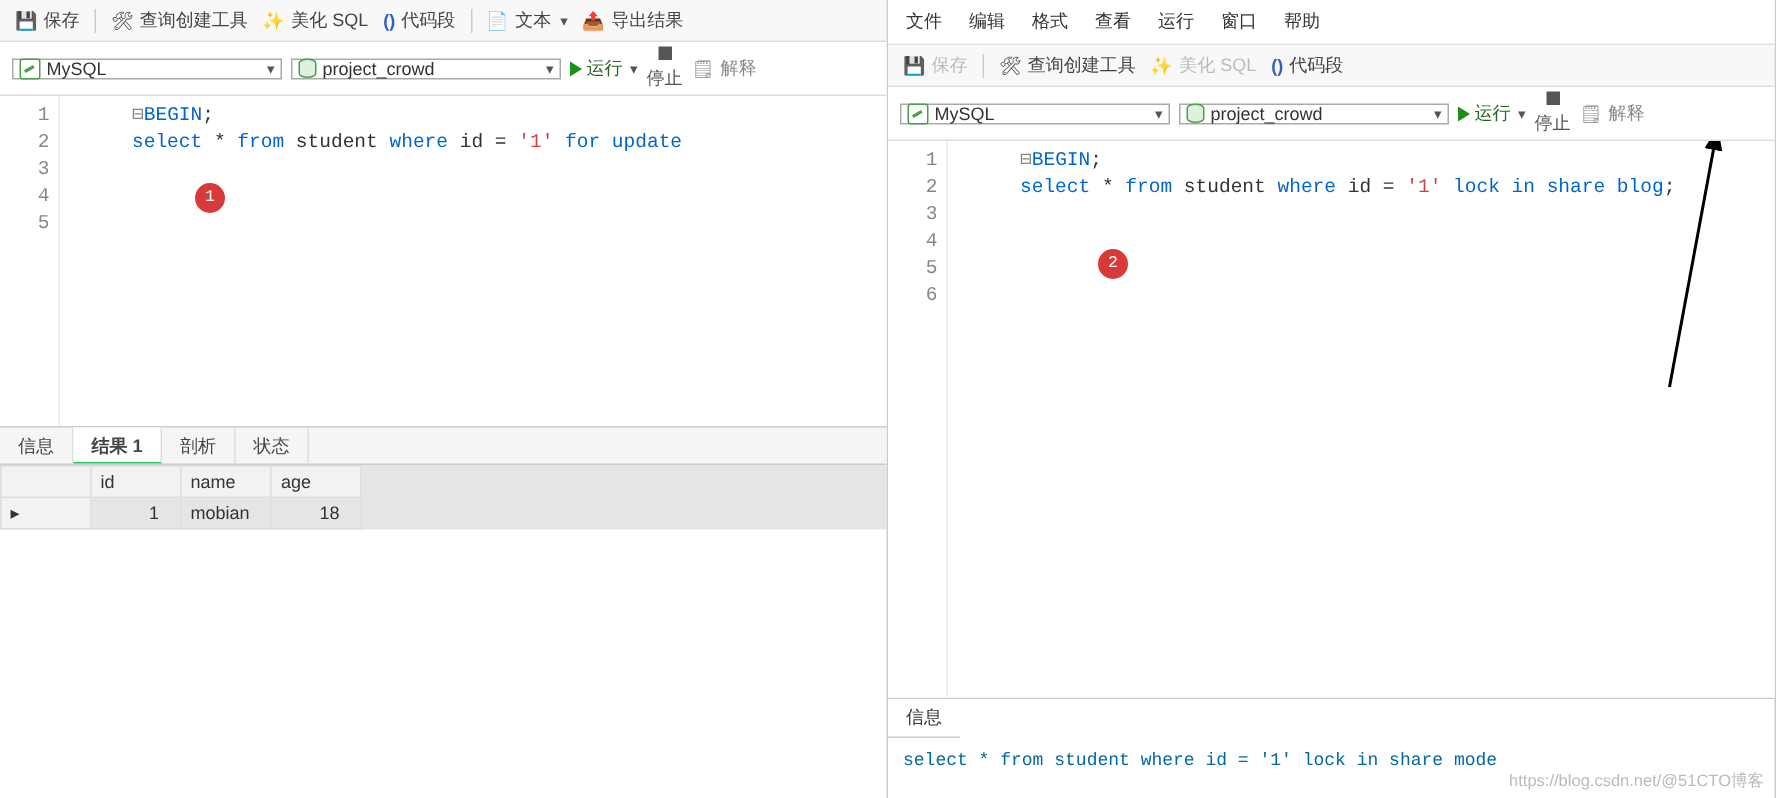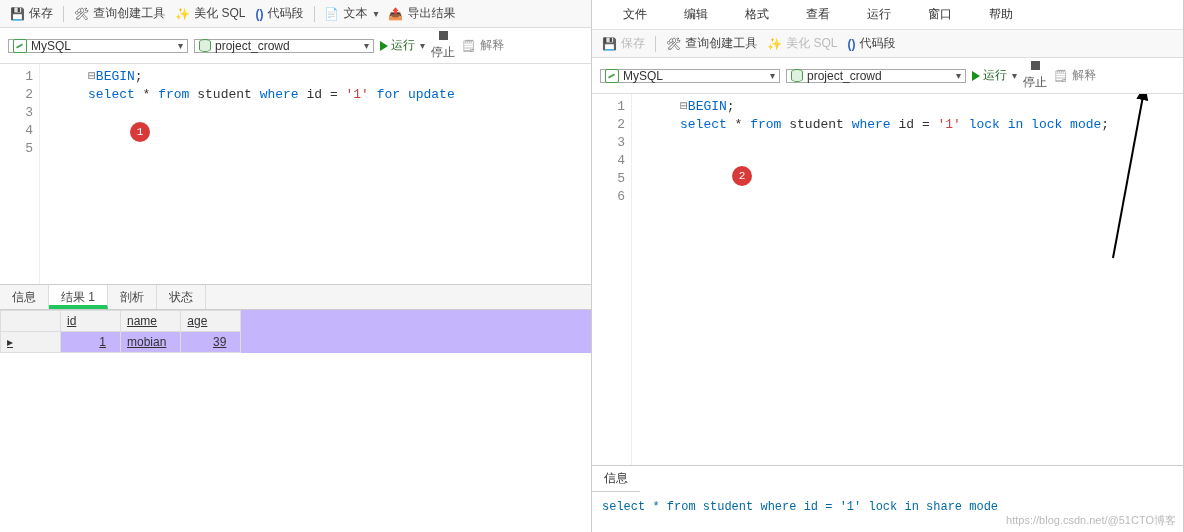--- a/index.html
+++ b/index.html
@@ -21,21 +21,21 @@
     position: relative;
   }
   .pane:last-child { border-right: none; }
   .menu-bar {
     display: flex;
     gap: 18px;
     padding: 6px 12px;
     background: #fff;
     border-bottom: 1px solid #e0e0e0;
   }
-  .menu-item { cursor: pointer; margin-left: 19px; }
+  .menu-item { cursor: pointer; }
   .toolbar-a {
     display: flex;
     align-items: center;
     gap: 10px;
     padding: 4px 10px;
     background: #f8f8f8;
     border-bottom: 1px solid #ddd;
     height: 28px;
   }
   .toolbar-a .tb-btn {
@@ -129,25 +129,24 @@
     border-bottom: 1px solid #ccc;
     background: #f5f5f5;
     height: 26px;
   }
   .tab {
     padding: 4px 12px;
     cursor:pointer;
     border-right:1px solid #ddd;
     color:#444;
   }
-  .tab.active { background:#fff; border-bottom:4px solid #22c55e; }
+  .tab.active { background:#fff; border-bottom:1px solid #22c55e;font-weight:bold; }
   .results-area {
     flex: 0 0 auto;
-    background: #c4b5fd;
-    text-decoration: underline;
+    background: #e5e5e5;
   }
   .data-table {
     width: auto;
     border-collapse: collapse;
     font-size: 12px;
   }
   .data-table th, .data-table td {
     border: 1px solid #ddd;
     padding: 3px 14px 3px 6px;
     text-align: left;
@@ -282,21 +281,21 @@
           <tr>
         <th class="row-handle"></th>
         <th>id</th>
         <th>name</th>
         <th>age</th>
       </tr>
       <tr>
         <td class="row-handle">▸</td>
         <td class="num">1</td>
         <td>mobian</td>
-        <td class="num">39</td>
+        <td class="num">18</td>
       </tr>
     </tbody>
       </table>
   </div>
 </div>
 
 <div class="pane">
 
   <div class="menu-bar">
     <span class="menu-item">文件</span>
@@ -357,21 +356,21 @@
   <div class="editor-area">
     <div class="gutter">
       <span class="ln">1</span>
       <span class="ln">2</span>
       <span class="ln">3</span>
       <span class="ln">4</span>
       <span class="ln">5</span>
       <span class="ln">6</span>
     </div>
     <div class="code"><span class="fold-bracket">⊟</span><span class="kw">BEGIN</span><span class="plain">;</span>
-<span class="kw">select</span><span class="plain"> * </span><span class="kw">from</span><span class="plain"> student </span><span class="kw">where</span><span class="plain"> id = </span><span class="str">'1'</span><span class="kw"> lock in lock mode</span><span class="plain">;</span>
+<span class="kw">select</span><span class="plain"> * </span><span class="kw">from</span><span class="plain"> student </span><span class="kw">where</span><span class="plain"> id = </span><span class="str">'1'</span><span class="kw"> lock in share blog</span><span class="plain">;</span>
 <span> </span>
 <span> </span>
 <span> </span>
 <span> </span></div>
     <div class="red-badge" style="left:140px; top:72px;">2</div>
 
     <svg class="arrow-svg" width="120" height="200" style="right:20px; top:-6px;">
       <defs>
           <marker id="ah" markerWidth="10" markerHeight="10" refX="2" refY="3" orient="auto">
             <path d="M0,0 L0,6 L8,3 z" fill="#000"></path>

